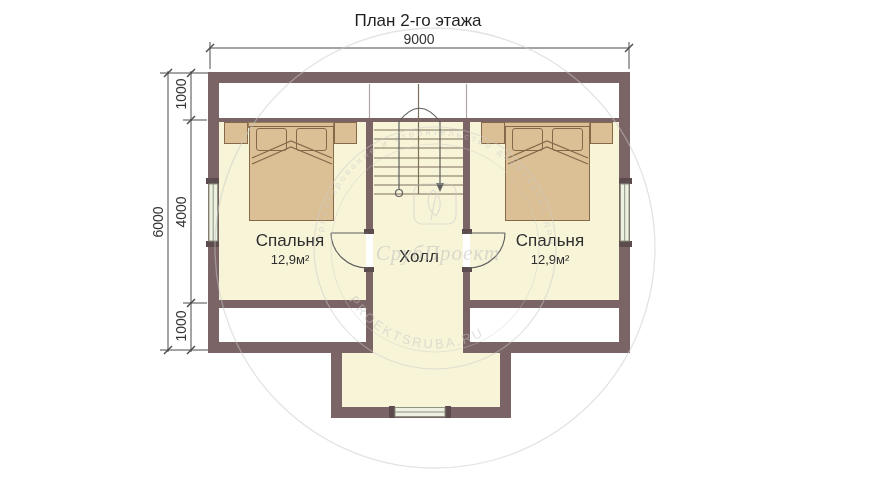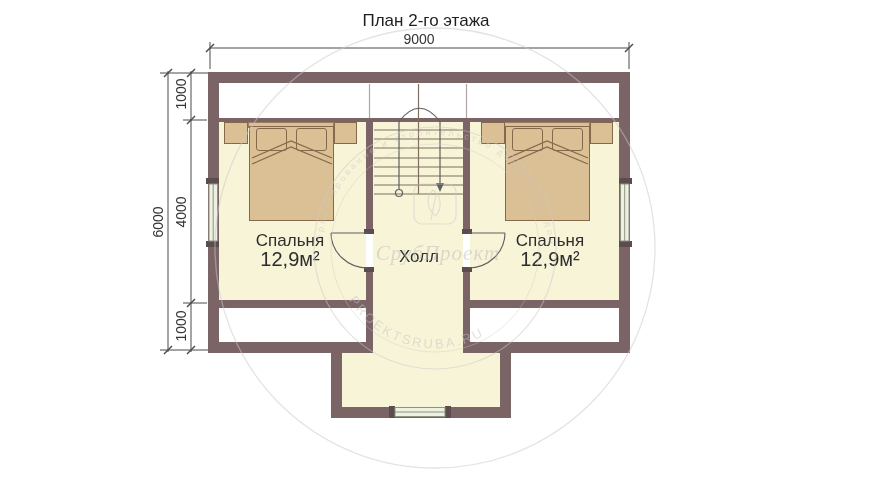--- a/index.html
+++ b/index.html
@@ -13,23 +13,23 @@
   .jamb{position:absolute;background:#5d4c4d;z-index:21;}
   .furn{position:absolute;background:#dcc095;border:1px solid #86694a;box-sizing:border-box;z-index:12;}
   .furn-flat{position:absolute;background:#dcc095;border:1px solid #9a7f5d;box-sizing:border-box;z-index:12;}
   .pillow{border-radius:3px;}
   #linework{position:absolute;left:0;top:0;z-index:25;}
   #watermark{position:absolute;left:0;top:0;z-index:40;pointer-events:none;}
   .room-label{
     position:absolute;z-index:30;text-align:center;color:#2d2d2d;
     font-size:17px;line-height:19px;
   }
-  .room-label .area{font-size:20px;}
+  .room-label .area{font-size:13px;}
   #title{
-    position:absolute;left:320px;top:11px;width:212px;z-index:30;
+    position:absolute;left:312px;top:11px;width:212px;z-index:30;
     text-align:center;font-size:17px;color:#1f1f1f;
   }
   .dimtext{font-size:14px;fill:#333333;}
   .dimline{stroke:#4a4a4a;stroke-width:1;}
   .tick{stroke:#4a4a4a;stroke-width:1.4;}
   .stair{stroke:#7d6e5e;stroke-width:1.2;}
   .walk{stroke:#5f5f5f;stroke-width:1.2;fill:none;}
   .doorline{stroke:#5f5f5f;stroke-width:1.1;fill:none;}
   .chev{stroke:#86694a;stroke-width:1.3;fill:none;}
   .win{fill:#eef1e2;stroke:#8d937f;stroke-width:1;}

